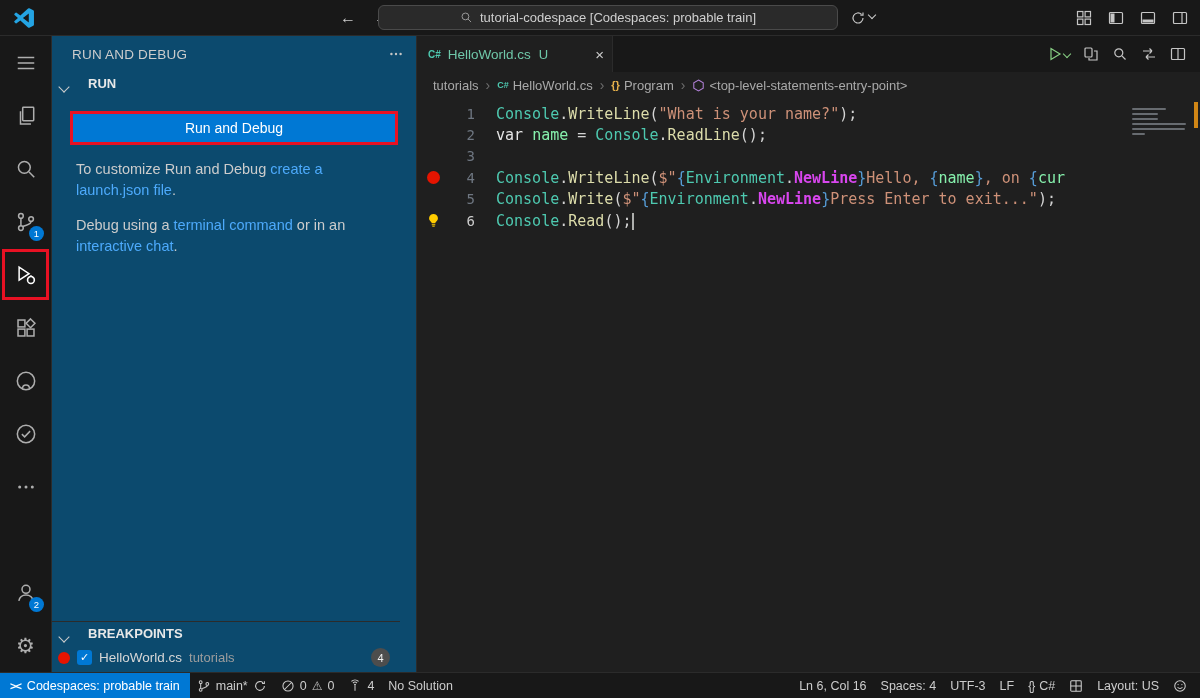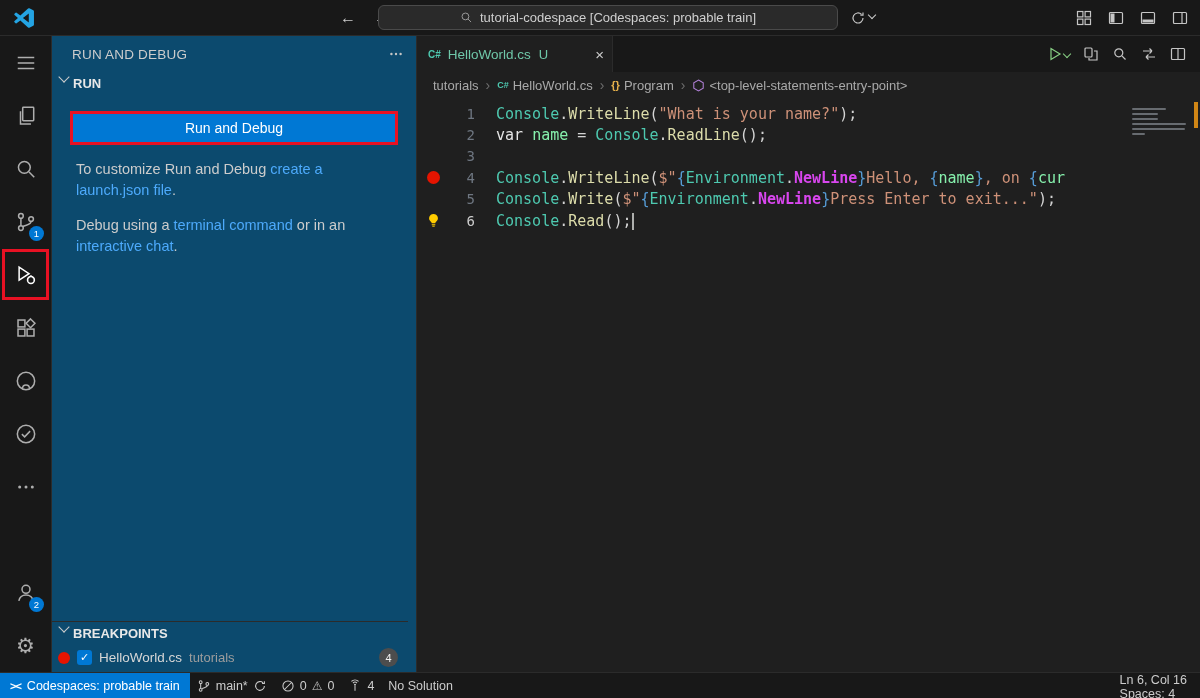--- a/index.html
+++ b/index.html
@@ -38,30 +38,30 @@
   .ab-bottom { margin-top:auto; }
   .ab-annotation { position:absolute; left:2px; right:2px; top:1px; bottom:1px;
     border:3px solid #e81123; pointer-events:none; }
   .gear-glyph { font-size:21px; color:#aeaeae; line-height:1; }
 
   
   .sidebar { width:365px; background:#0c4a6e; border-right:1px solid #2b2b2b; position:relative; }
   .sb-header { height:36px; display:flex; align-items:center; padding:0 12px 0 20px; }
   .sb-title { font-size:13.5px; letter-spacing:.2px; color:#cccccc; }
   .sb-header .more { margin-left:auto; }
-  .section-head { display:flex; align-items:flex-start; gap:3px; padding:4px 0 4px 6px; }
+  .section-head { display:flex; align-items:flex-end; gap:18px; padding:4px 0 4px 6px; }
   .chev { width:8px; height:8px; border-right:1.6px solid #cccccc; border-bottom:1.6px solid #cccccc;
     transform:rotate(45deg); margin:-3px 2px 0 2px; }
   .section-label { font-weight:bold; font-size:13px; color:#e8e8e8; }
   .run-btn-wrap { margin:16px 18px 0 18px; border:3px solid #e81123; padding:0; }
   .run-btn { display:block; width:100%; height:28px; background:#0078d4; color:#ffffff;
     border:none; font-size:14px; font-family:inherit; border-radius:0; cursor:pointer; }
   .sb-para { margin:14px 18px 0 24px; font-size:14.5px; line-height:1.45; color:#cccccc; width:324px; }
   .sb-para a { color:#4daafc; text-decoration:none; cursor:pointer; }
-  .bp-section { position:absolute; left:0; right:8px; bottom:0; border-top:1px solid #2b2b2b; }
+  .bp-section { position:absolute; left:0; right:16px; bottom:0; border-top:1px solid #2b2b2b; }
   .bp-row { display:flex; align-items:center; gap:7px; padding:3px 10px 5px 6px; }
   .bp-dot { width:12px; height:12px; border-radius:50%; background:#e51400; flex:none; }
   .checkbox { width:15px; height:15px; background:#0078d4; border-radius:3px; color:#fff;
     font-size:11px; display:flex; align-items:center; justify-content:center; flex:none; }
   .bp-file { color:#d6d6d6; font-size:13.5px; }
   .bp-folder { color:#9d9d9d; font-size:13px; }
   .bp-badge { margin-left:auto; min-width:19px; height:19px; border-radius:50%; background:#4d4d4d;
     color:#f2f2f2; font-size:11px; display:flex; align-items:center; justify-content:center; }
 
   
@@ -105,21 +105,21 @@
   .overview-ruler { position:absolute; top:0; right:0; width:8px; bottom:0; background:#1f1f1f; }
   .ruler-mark { position:absolute; top:4px; right:2px; width:4px; height:26px; background:#d18616; }
 
   
   .statusbar { height:26px; background:#181818; border-top:1px solid #2b2b2b;
     display:flex; align-items:stretch; font-size:12.5px; color:#cccccc; }
   .st-item { display:flex; align-items:center; gap:5px; padding:0 7px; cursor:pointer; }
   .st-item .ico { width:14px; height:14px; stroke:#cccccc; }
   .st-remote { background:#0078d4; color:#ffffff; padding:0 10px; gap:6px; }
   .st-remote .remote-glyph { font-weight:bold; font-size:11px; letter-spacing:-1px; }
-  .st-right { margin-left:auto; display:flex; align-items:stretch; padding-right:6px;flex-direction:column; }
+  .st-right { margin-left:auto; display:flex; align-items:stretch; padding-right:6px; }
   .warn-glyph { color:#cccccc; font-size:12px; }
   .braces-glyph { font-size:12px; letter-spacing:-1px; }
 </style>
 </head>
 <body>
 
 <div class="titlebar">
   <svg class="vscode-logo" width="20" height="20" viewBox="0 0 24 24">
     <path fill="#24a4e3" d="M23.15 2.59 18.47.34a1.4 1.4 0 0 0-1.6.27L7.6 9.1 3.1 5.68a.93.93 0 0 0-1.19.05L.65 6.88a.94.94 0 0 0 0 1.38L4.76 12 .65 15.74a.94.94 0 0 0 0 1.38l1.26 1.15a.93.93 0 0 0 1.19.05l4.5-3.42 9.27 8.49c.44.4 1.07.51 1.6.27l4.68-2.25c.49-.24.8-.73.8-1.27V3.86c0-.54-.31-1.03-.8-1.27ZM17.75 17.47 10.7 12l7.05-5.47v10.94Z"></path>
   </svg>

